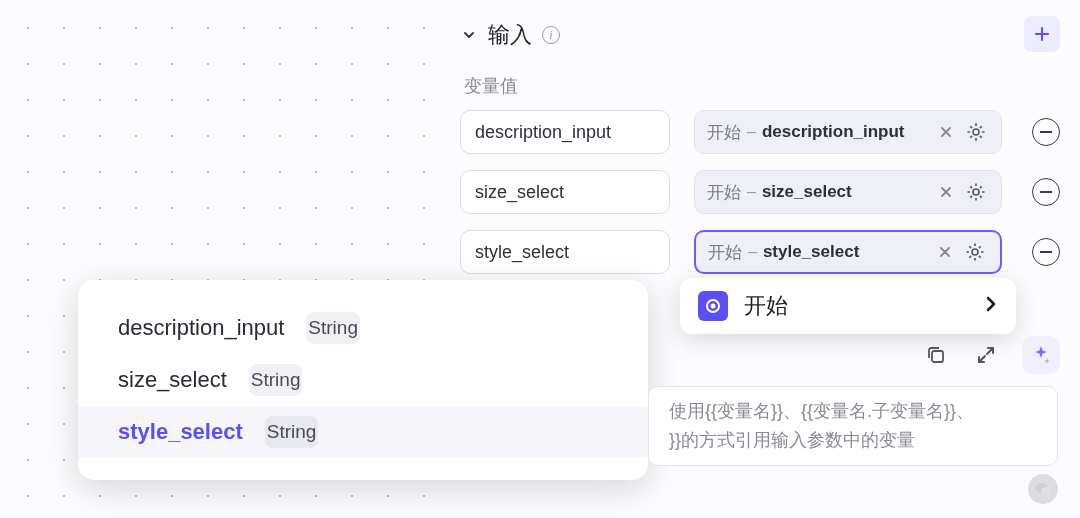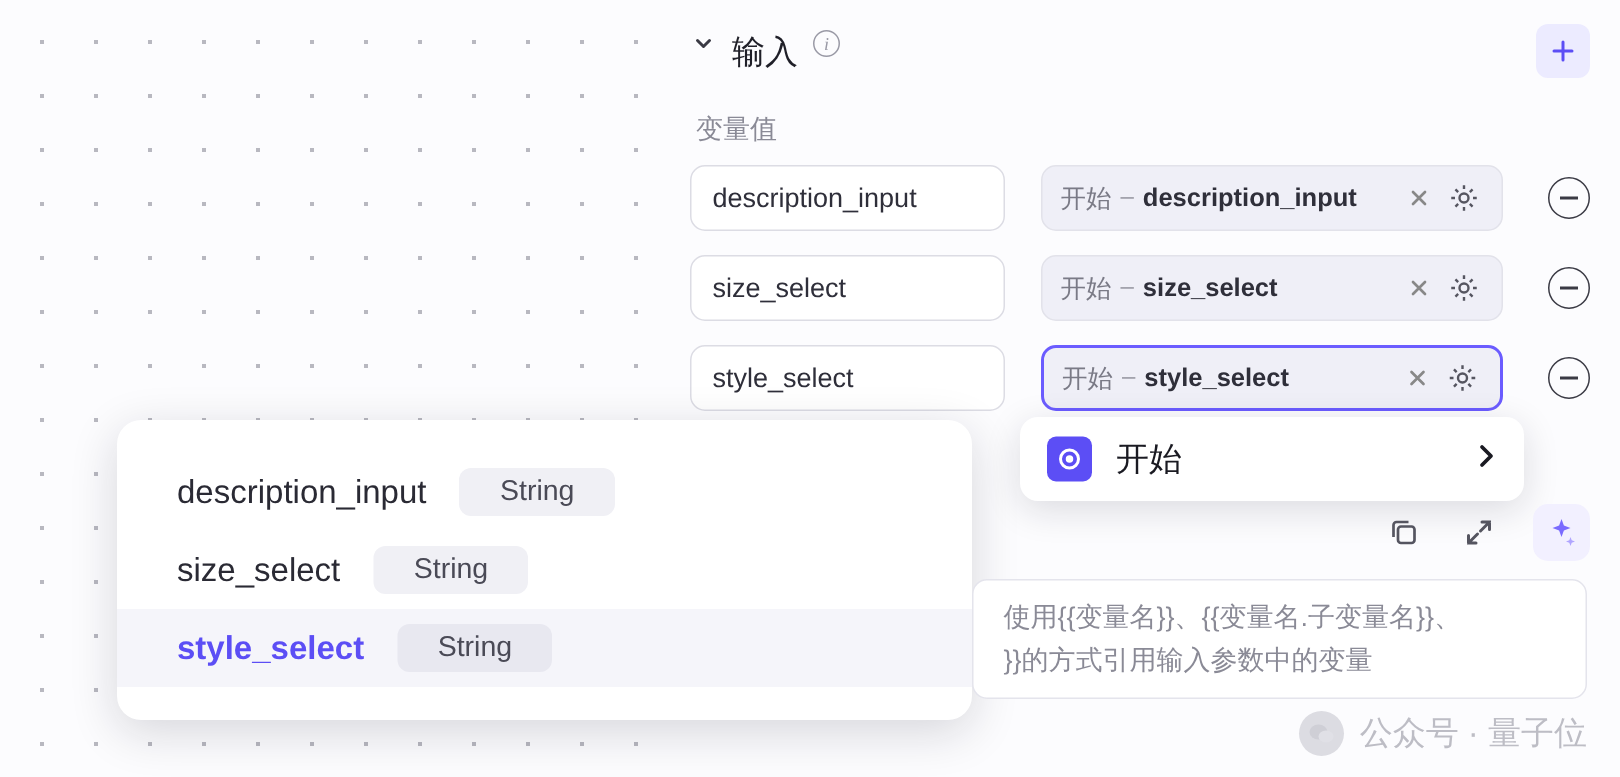--- a/index.html
+++ b/index.html
@@ -13,21 +13,21 @@
     background-color: #fcfcfe;
   }
 
   .panel {
     position: absolute; left: 440px; top: 0; right: 0; bottom: 0;
     background: #fcfcfe;
     padding: 20px 20px 0 20px;
   }
 
   .section-header {
-    display: flex; align-items: flex-start; gap: 10px; margin-bottom: 24px;
+    display: flex; align-items: center; gap: 10px; margin-bottom: 24px;
   }
   .chevron-toggle { width: 18px; height: 18px; display:flex; align-items:center; justify-content:center; }
   .section-title { font-size: 22px; color: #1f1f28; font-weight: 500; }
   .info-icon { width: 18px; height: 18px; border:1.5px solid #9a9aa6; border-radius:50%; display:flex; align-items:center; justify-content:center; font-size:12px; color:#9a9aa6; font-style: italic; font-family: Georgia, serif; }
 
   .add-btn {
     position: absolute; right: 20px; top: 16px;
     width: 36px; height: 36px; border-radius: 8px;
     background: #ecebff; display:flex; align-items:center; justify-content:center;
   }
@@ -57,21 +57,21 @@
   .minus div { width:12px; height:2px; background:#3a3a44; }
 
   .autocomplete {
     position:absolute; left:78px; top:280px; width:570px; background:#fff;
     border-radius:16px; box-shadow:0 8px 32px rgba(20,20,40,.16); padding:22px 0;
   }
   .ac-item { display:flex; align-items:center; padding:10px 40px; gap:22px; }
   .ac-item.selected { background:#f5f5fa; }
   .ac-name { font-size:22px; color:#2a2a34; }
   .ac-item.selected .ac-name { color:#5c4ef5; font-weight:600; }
-  .ac-type { background:#f0f0f5; color:#4a4a56; font-size:19px; padding:5px 27px; border-radius:8px; }
+  .ac-type { background:#f0f0f5; color:#4a4a56; font-size:19px; padding:5px 2px; border-radius:8px; }
   .ac-item.selected .ac-type { background:#e8e8f0; }
 
   .node-menu {
     position:absolute; left:680px; top:278px; width:336px; height:56px;
     background:#fff; border-radius:12px; box-shadow:0 6px 24px rgba(20,20,40,.14);
     display:flex; align-items:center; padding:0 18px; gap:16px;
   }
   .node-icon { width:30px; height:30px; background:#5c4ef5; border-radius:6px; display:flex; align-items:center; justify-content:center; }
   .node-label { font-size:22px; color:#1a1a22; font-weight:500; }
   .node-menu .arrow { margin-left:auto; }
@@ -248,14 +248,13 @@
 <div class="hint-box">使用{{变量名}}、{{变量名.子变量名}}、
 }}的方式引用输入参数中的变量</div>
 
 <div class="watermark">
   <span class="wm-icon">
     <svg width="20" height="20" viewBox="0 0 20 20">
         <ellipse cx="8" cy="9" rx="6" ry="5" fill="#cfcfd6"></ellipse>
         <ellipse cx="13" cy="12" rx="5" ry="4" fill="#e0e0e6"></ellipse>
       </svg>
   </span>
-  <span>公众号 · 量子位</span>
 </div>
 
 </body></html>

